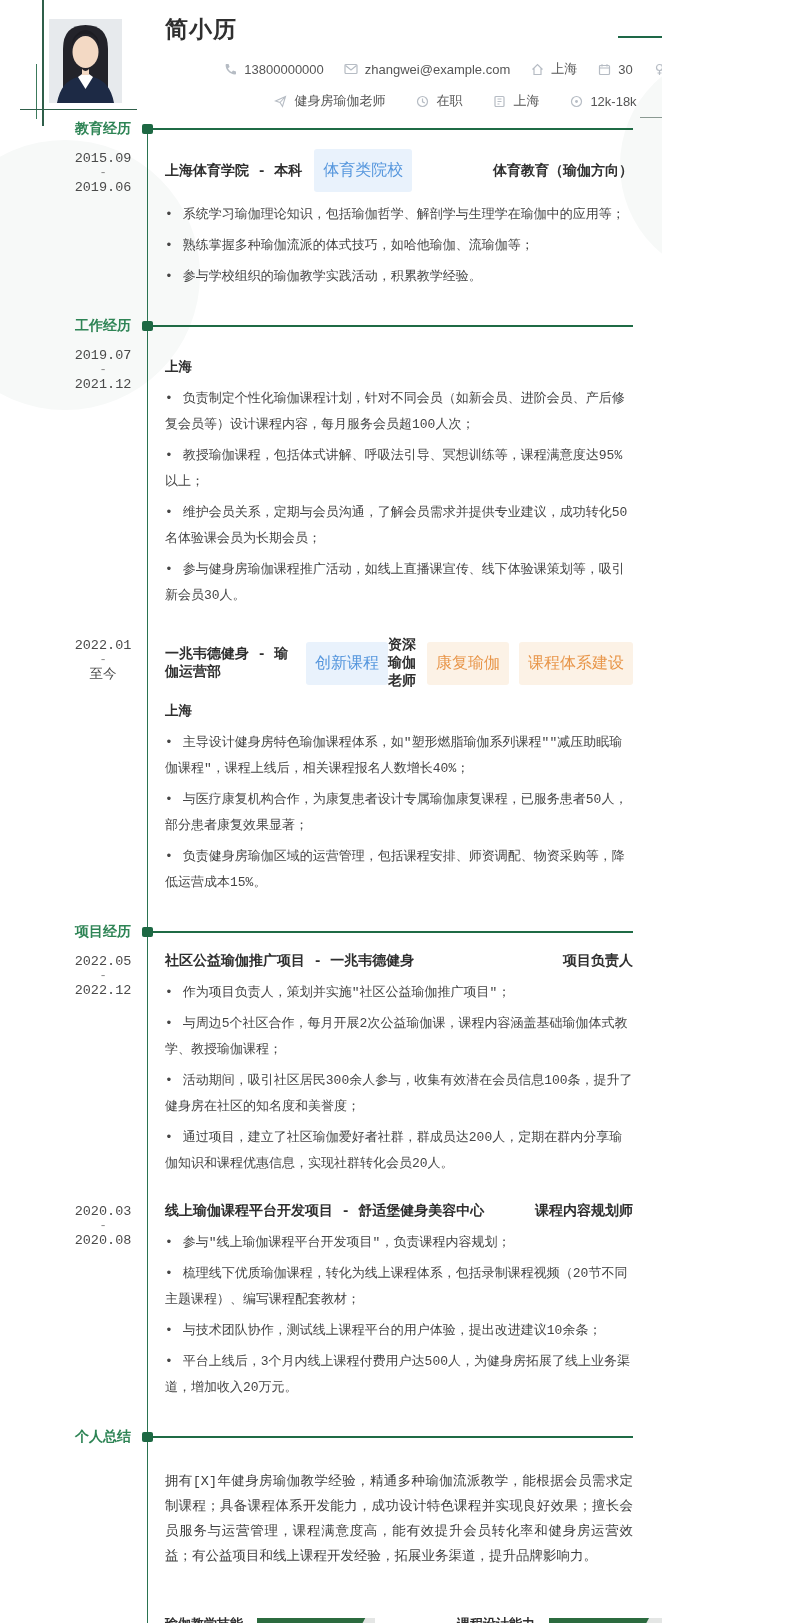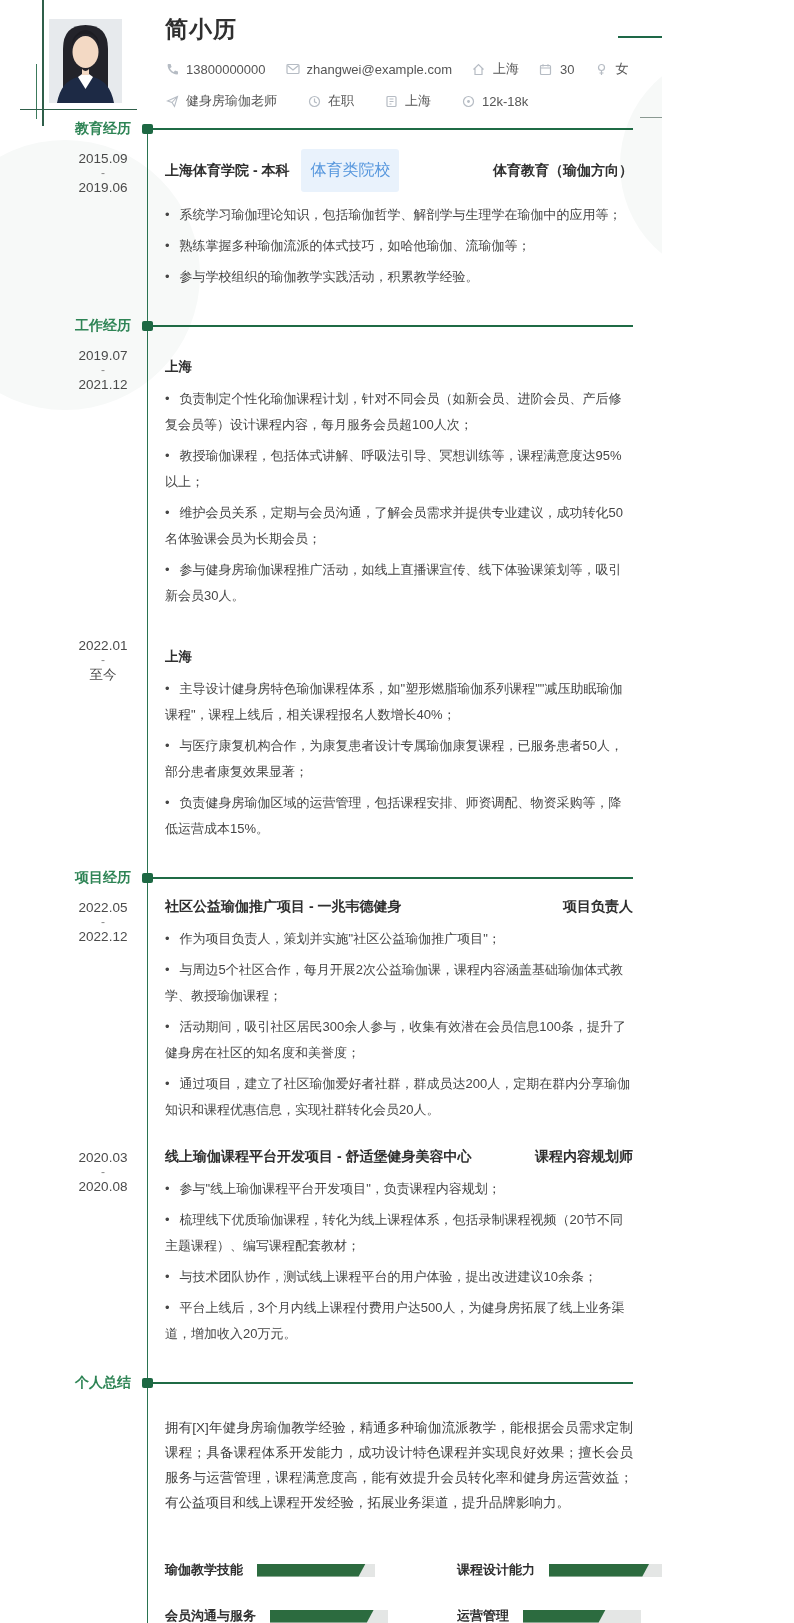--- a/index.html
+++ b/index.html
@@ -6,35 +6,35 @@
   body{font-family:"Liberation Sans","DejaVu Sans",sans-serif;background:#fff;}
   .page{position:relative;width:662px;height:1623px;background:#fff;overflow:hidden;}
   .decor{position:absolute;z-index:0;}
   .circle{border-radius:50%;background:#f7f9f8;}
 
   
   .header{position:relative;z-index:1;height:118px;}
   .photo{position:absolute;left:49px;top:19px;width:73px;height:84px;overflow:hidden;background:#e4e7ea;}
   .head-right{position:absolute;left:165px;top:14px;width:600px;}
   .name{font-size:23px;font-weight:bold;color:#2f2f2f;letter-spacing:1px;}
-  .contact-row{display:flex;align-items:center;margin-top:15px;font-size:13px;color:#555;}
+  .contact-row{display:flex;align-items:center;margin-top:15px;font-size:13px;color:#555;justify-content:center;}
   .contact-item{display:flex;align-items:center;margin-right:20px;}
   .contact-item .ico{display:inline-flex;width:14px;height:14px;margin-right:7px;align-items:center;justify-content:center;}
   .ico svg{display:block;}
 
   
   .main{position:relative;z-index:1;min-height:1505px;}
   .timeline{position:absolute;left:147px;top:10px;bottom:0;width:1px;background:#2a7350;}
   .section{position:relative;padding-bottom:20px;}
   .sec-header{display:flex;align-items:center;height:21px;margin-bottom:6px;}
   .sec-label{width:148px;box-sizing:border-box;text-align:right;padding-right:17px;font-size:14px;font-weight:bold;color:#2e8455;flex:none;}
   .sec-line{flex:1;height:2px;background:#1f6b45;margin-right:29px;position:relative;}
   .sec-line .node{position:absolute;left:-6px;top:-4px;width:11px;height:10px;background:#1d6843;border-radius:2px;}
 
-  .row{display:flex;margin-top:10px;}
+  .row{display:flex;margin-top:10px;font-family:Liberation Mono, monospace;}
   .rail{width:148px;flex:none;box-sizing:border-box;}
   .date{padding-left:58px;text-align:center;font-size:13.5px;color:#4a4a4a;line-height:20px;}
   .date span{display:block;}
   .date .dash{font-size:12px;color:#8a8a8a;line-height:9px;}
   .content{flex:1;box-sizing:border-box;padding-right:29px;padding-left:17px;}
 
   .entry-head{display:flex;justify-content:space-between;align-items:center;}
   .entry-left,.entry-right{display:flex;align-items:center;}
   .entry-title{font-size:14px;font-weight:bold;color:#2f2f2f;}
   .entry-role{font-size:14px;font-weight:bold;color:#2f2f2f;}
@@ -239,20 +239,31 @@
 
       <div class="row" style="margin-top:22px;">
         <div class="rail">
             <div class="date">
           <span>2022.01</span>
           <span class="dash">-</span>
           <span>至今</span>
         </div>
           </div>
         <div class="content">
+          <div class="entry-head">
+            <div class="entry-left">
+              <span class="entry-title">一兆韦德健身 - 瑜伽运营部</span>
+              <span class="tag blue">创新课程</span>
+            </div>
+            <div class="entry-right">
+              <span class="entry-role">资深瑜伽老师</span>
+              <span class="tag orange">康复瑜伽</span>
+              <span class="tag orange">课程体系建设</span>
+            </div>
+          </div>
           <div class="loc">上海</div>
           <ul class="bullets">
               <li>主导设计健身房特色瑜伽课程体系，如"塑形燃脂瑜伽系列课程""减压助眠瑜伽课程"，课程上线后，相关课程报名人数增长40%；</li>
               <li>与医疗康复机构合作，为康复患者设计专属瑜伽康复课程，已服务患者50人，部分患者康复效果显著；</li>
               <li>负责健身房瑜伽区域的运营管理，包括课程安排、师资调配、物资采购等，降低运营成本15%。</li>
             </ul>
         </div>
       </div>
     </div>
 

